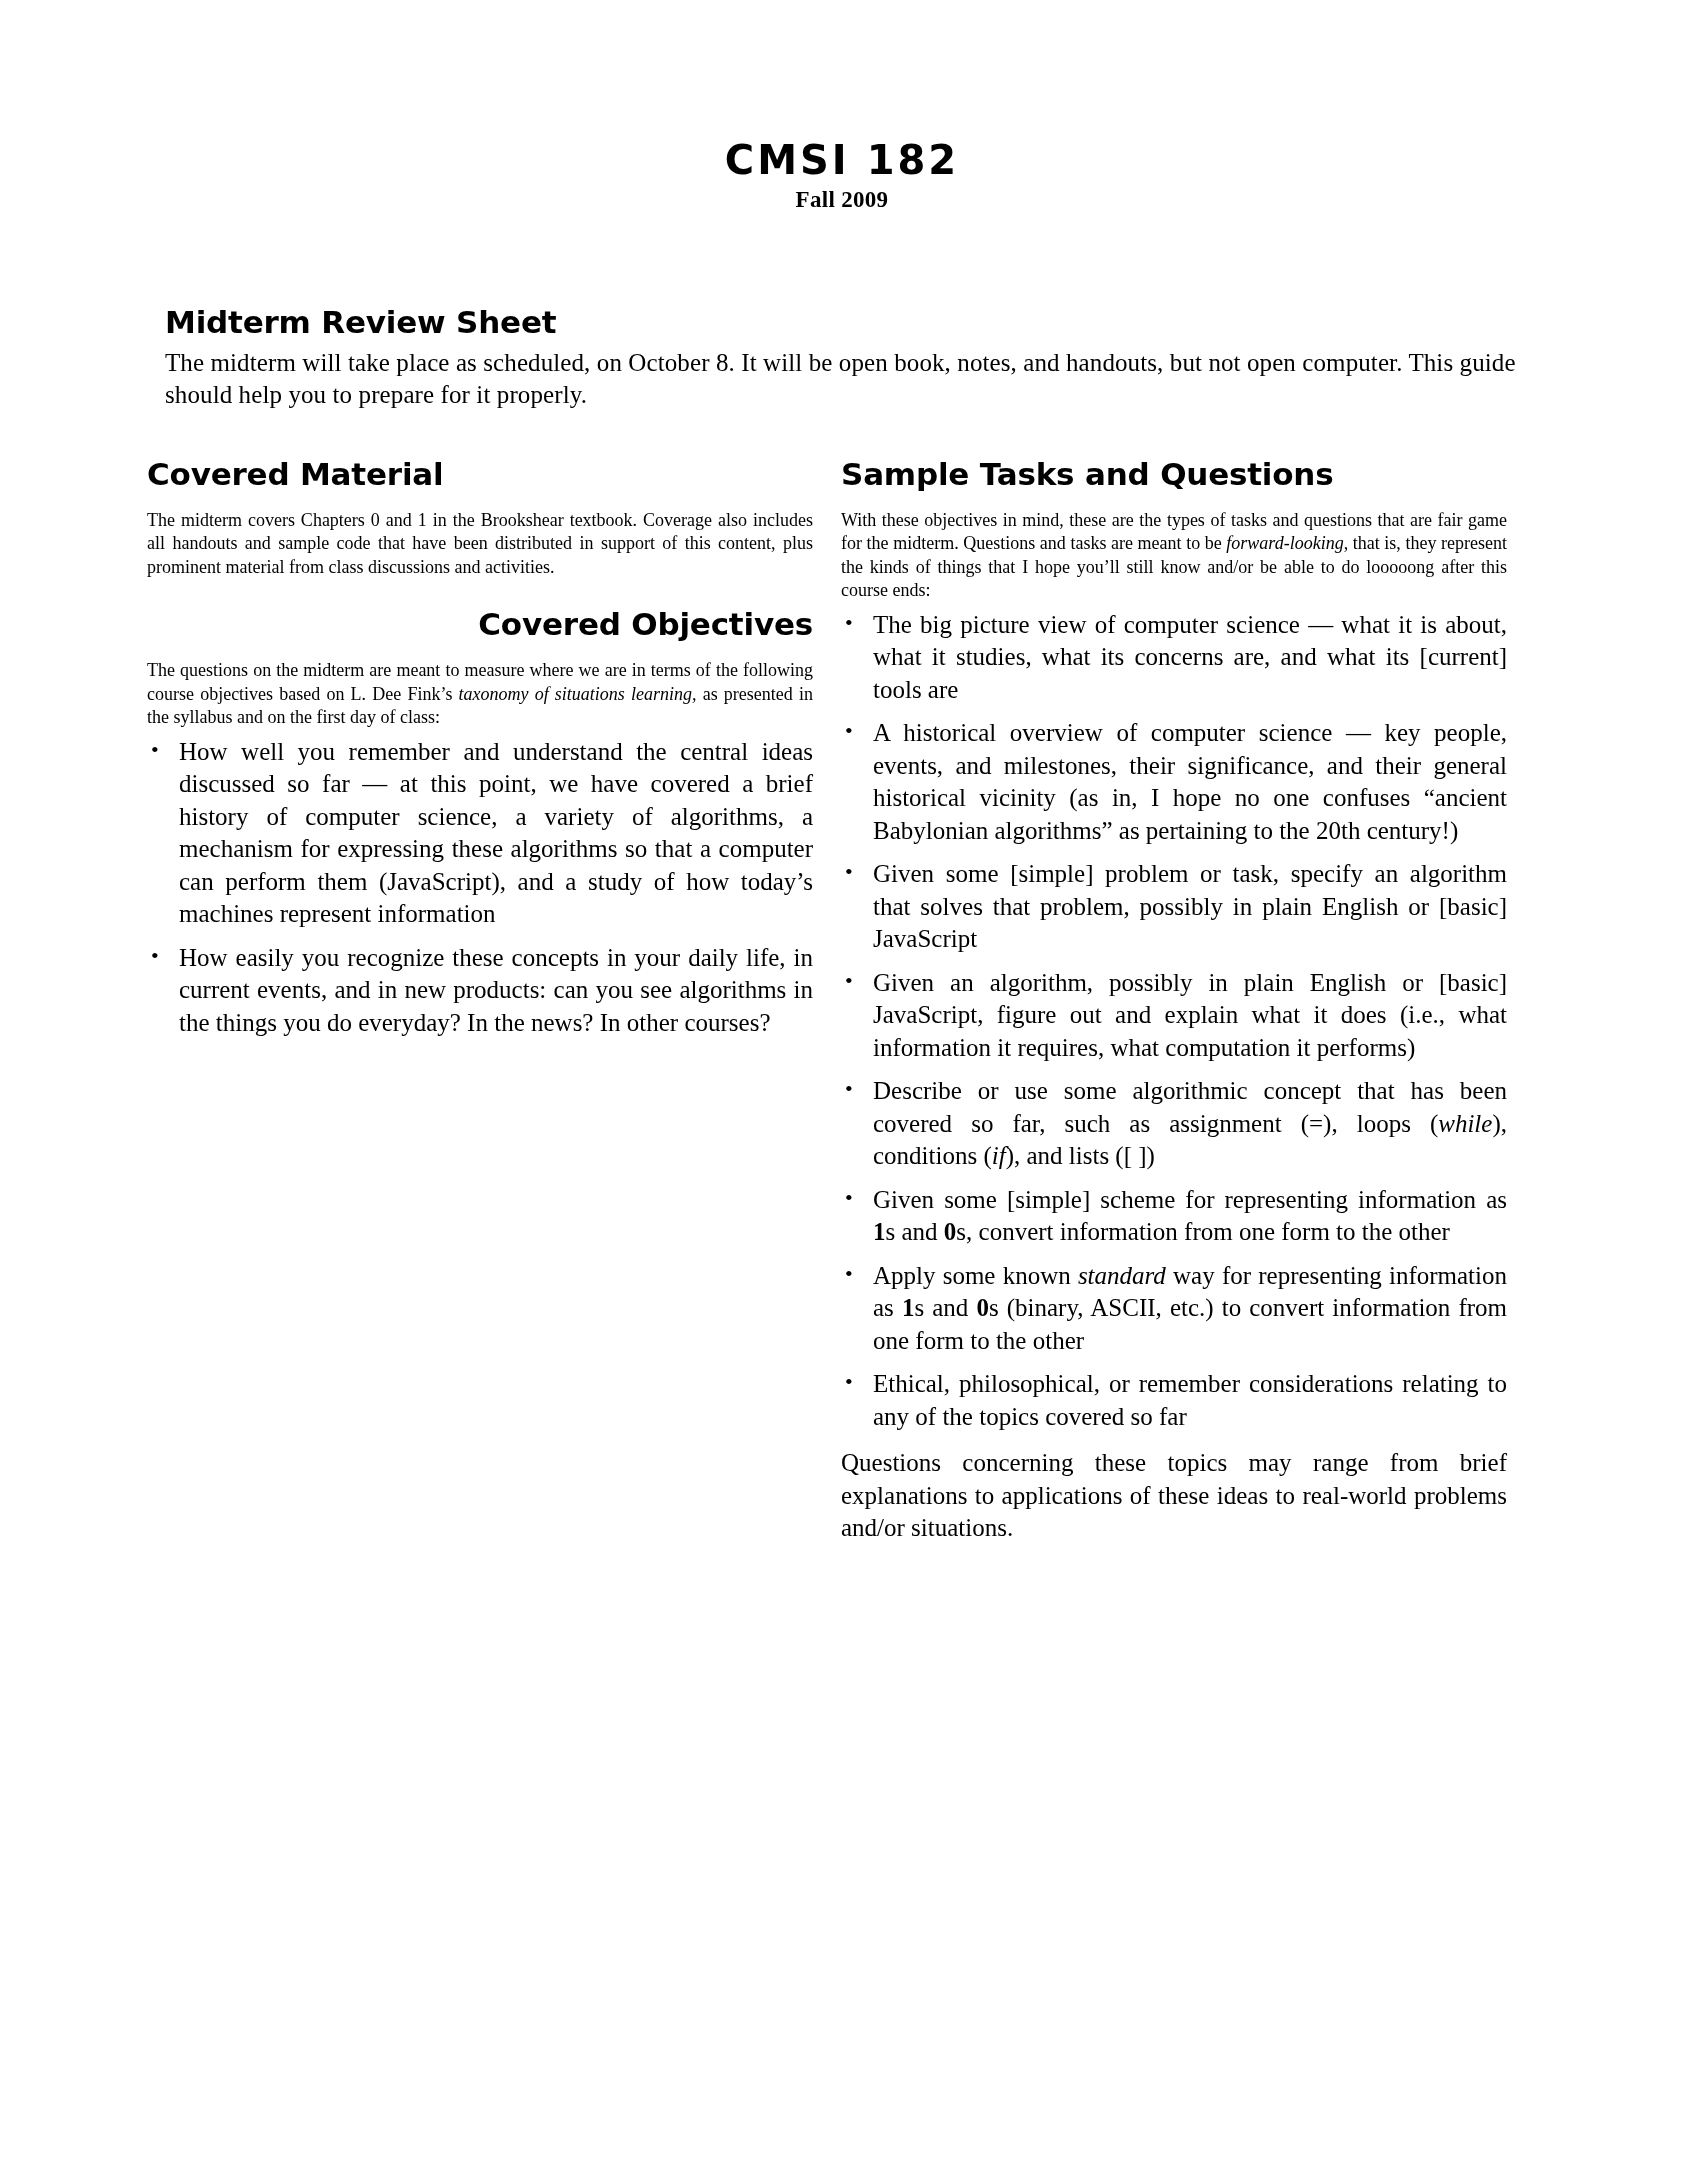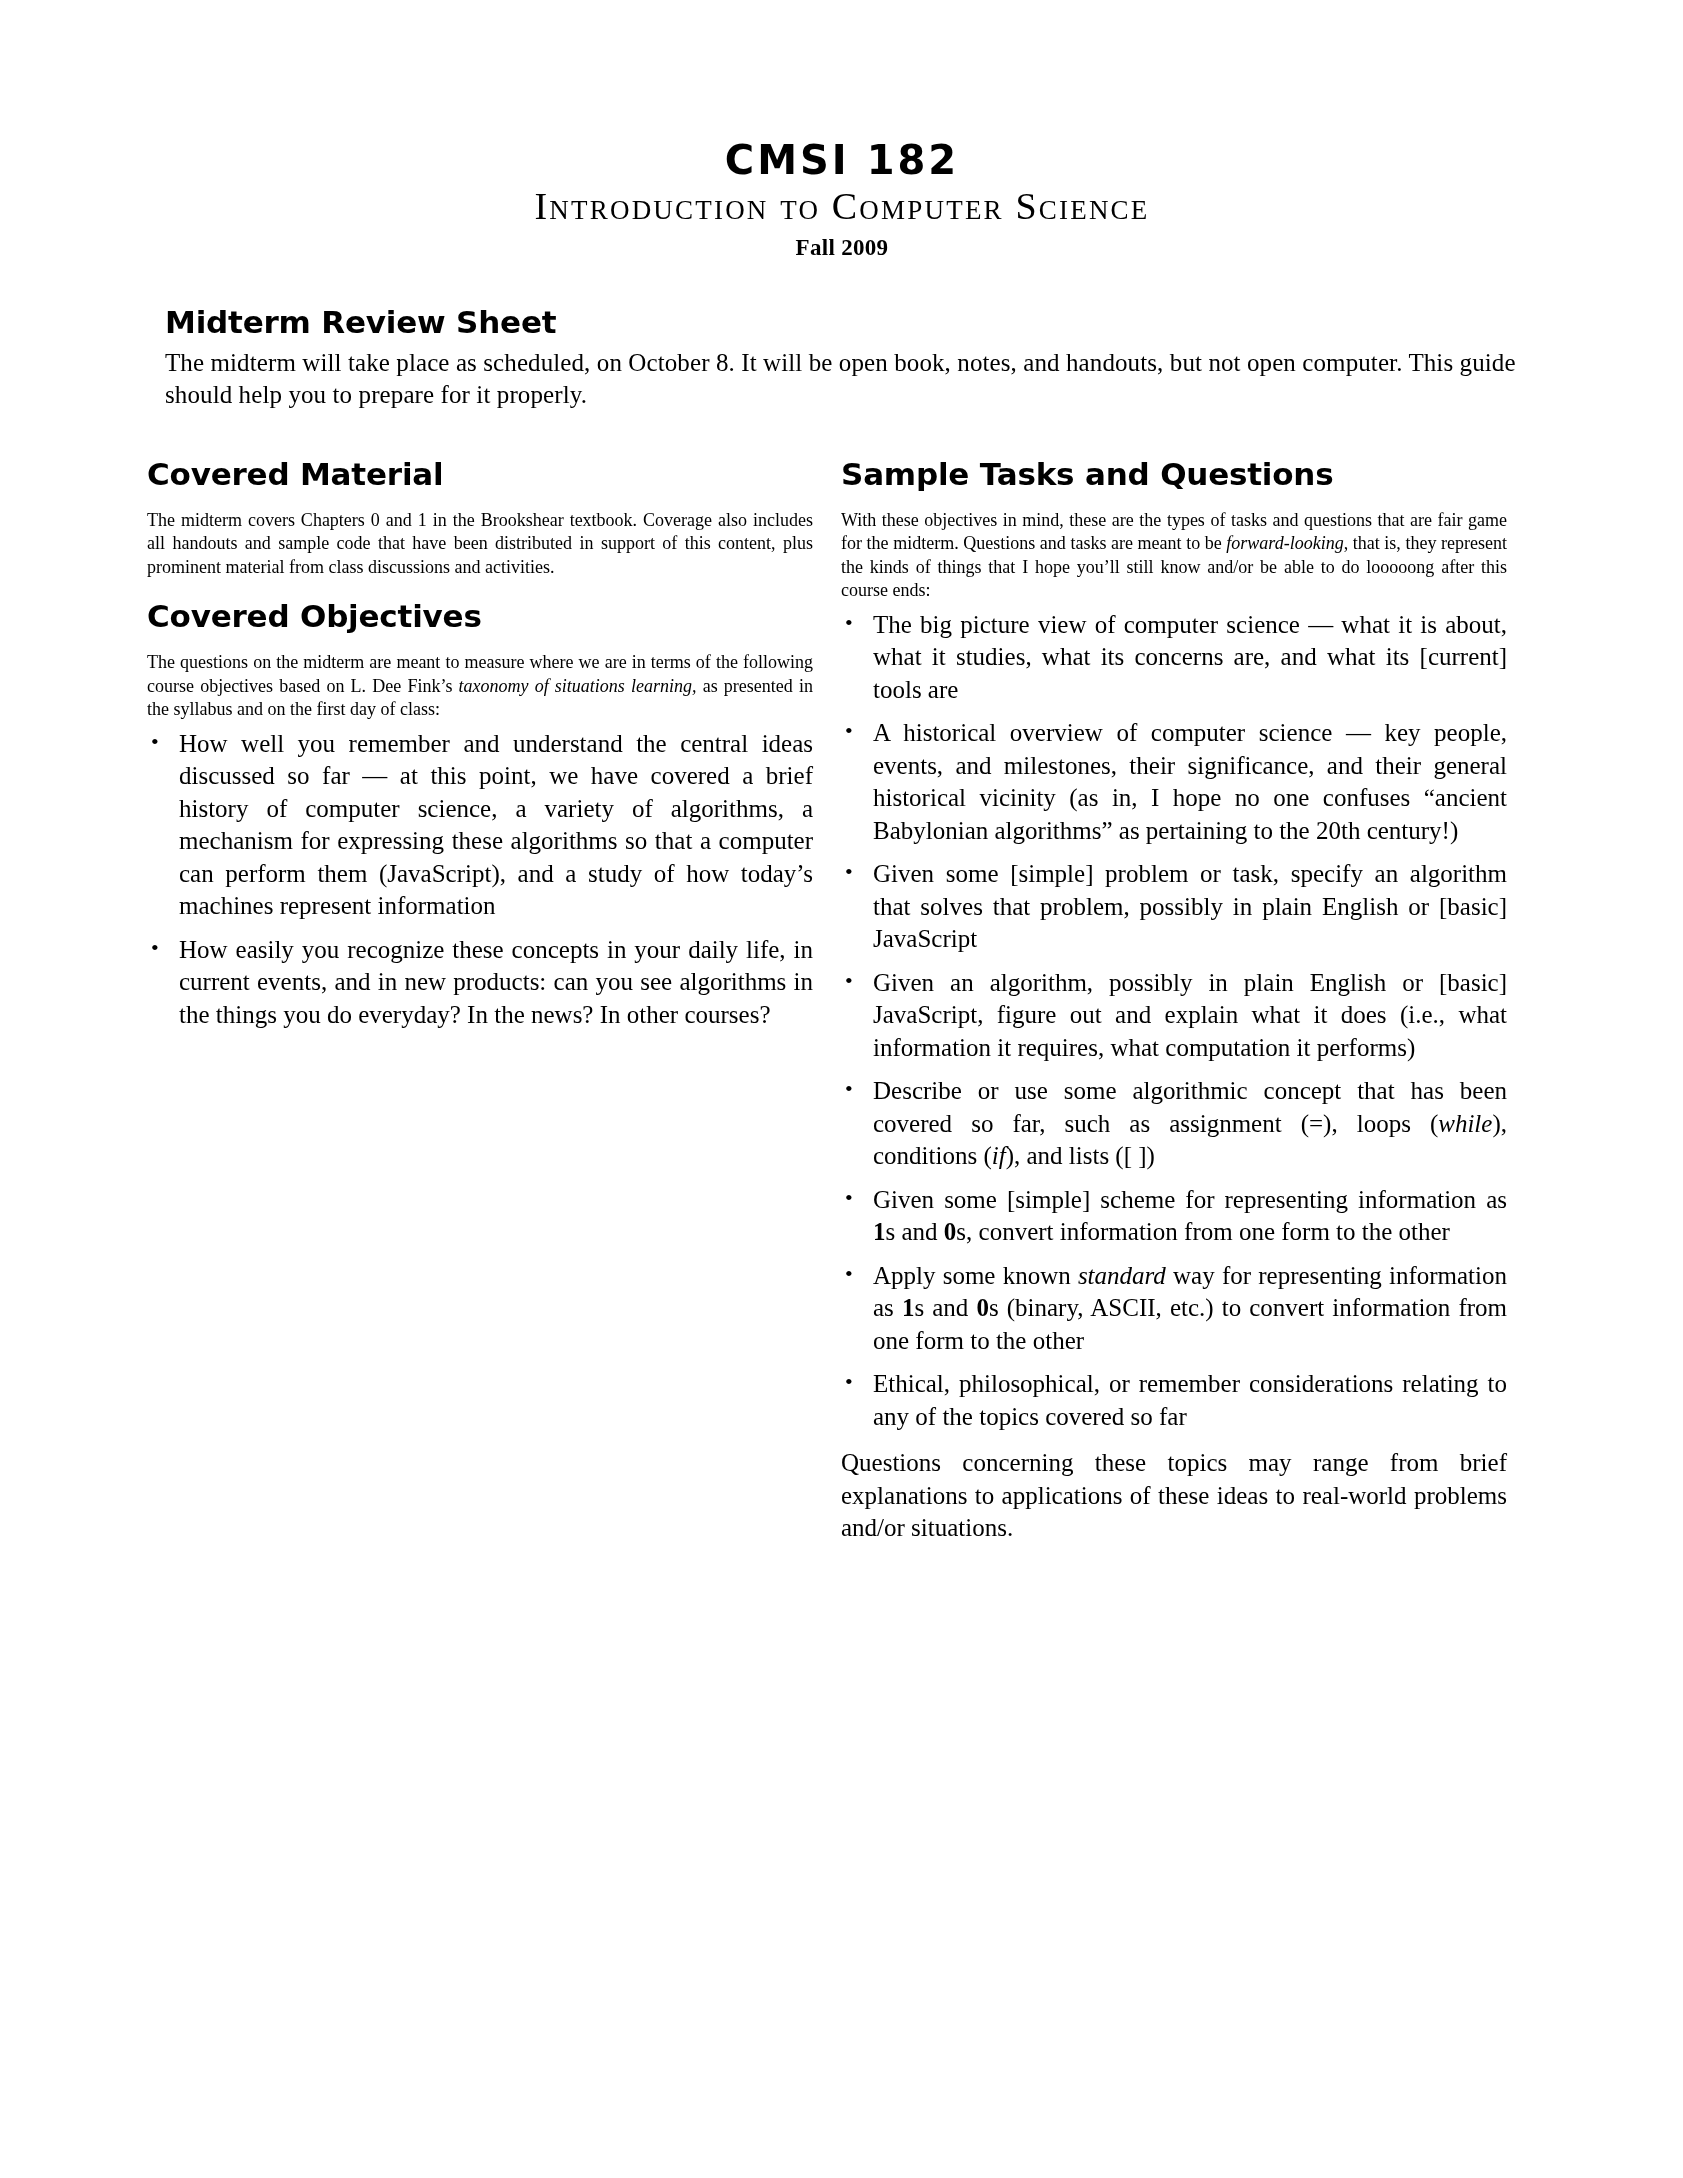--- a/index.html
+++ b/index.html
@@ -90,21 +90,22 @@
     gap: 28px;
     align-items: flex-start;
   }
   .col {
     width: 666px;
   }
   .col h2.head {
     margin: 0 0 6px 0;
   }
   .col h2.head.spaced {
-    margin-top: 20px;
+    margin-top: 28px;
+    text-align: right;
   }
   .body-para {
     font-size: 18px;
     line-height: 1.30;
     text-align: justify;
     text-justify: inter-word;
     margin: 18px 0 4px 0;
     hyphens: auto;
   }
   ul.bullets {
@@ -144,21 +145,20 @@
   i, .it { font-style: italic; }
   b, .bd { font-weight: bold; }
 </style>
 </head>
 <body>
 
 <div class="page">
 
   <div class="masthead">
     <div class="course-code">CMSI 182</div>
-    <div class="course-title">Introduction to Computer Science</div>
     <div class="term">Fall 2009</div>
   </div>
 
   <div class="top-block">
     <h2 class="head">Midterm Review Sheet</h2>
     <p class="intro-para">The midterm will take place as scheduled, on October 8.  It will be open book, notes, and handouts, but not open computer.  This guide should help you to prepare for it properly.</p>
   </div>
 
   <div class="cols">
 

